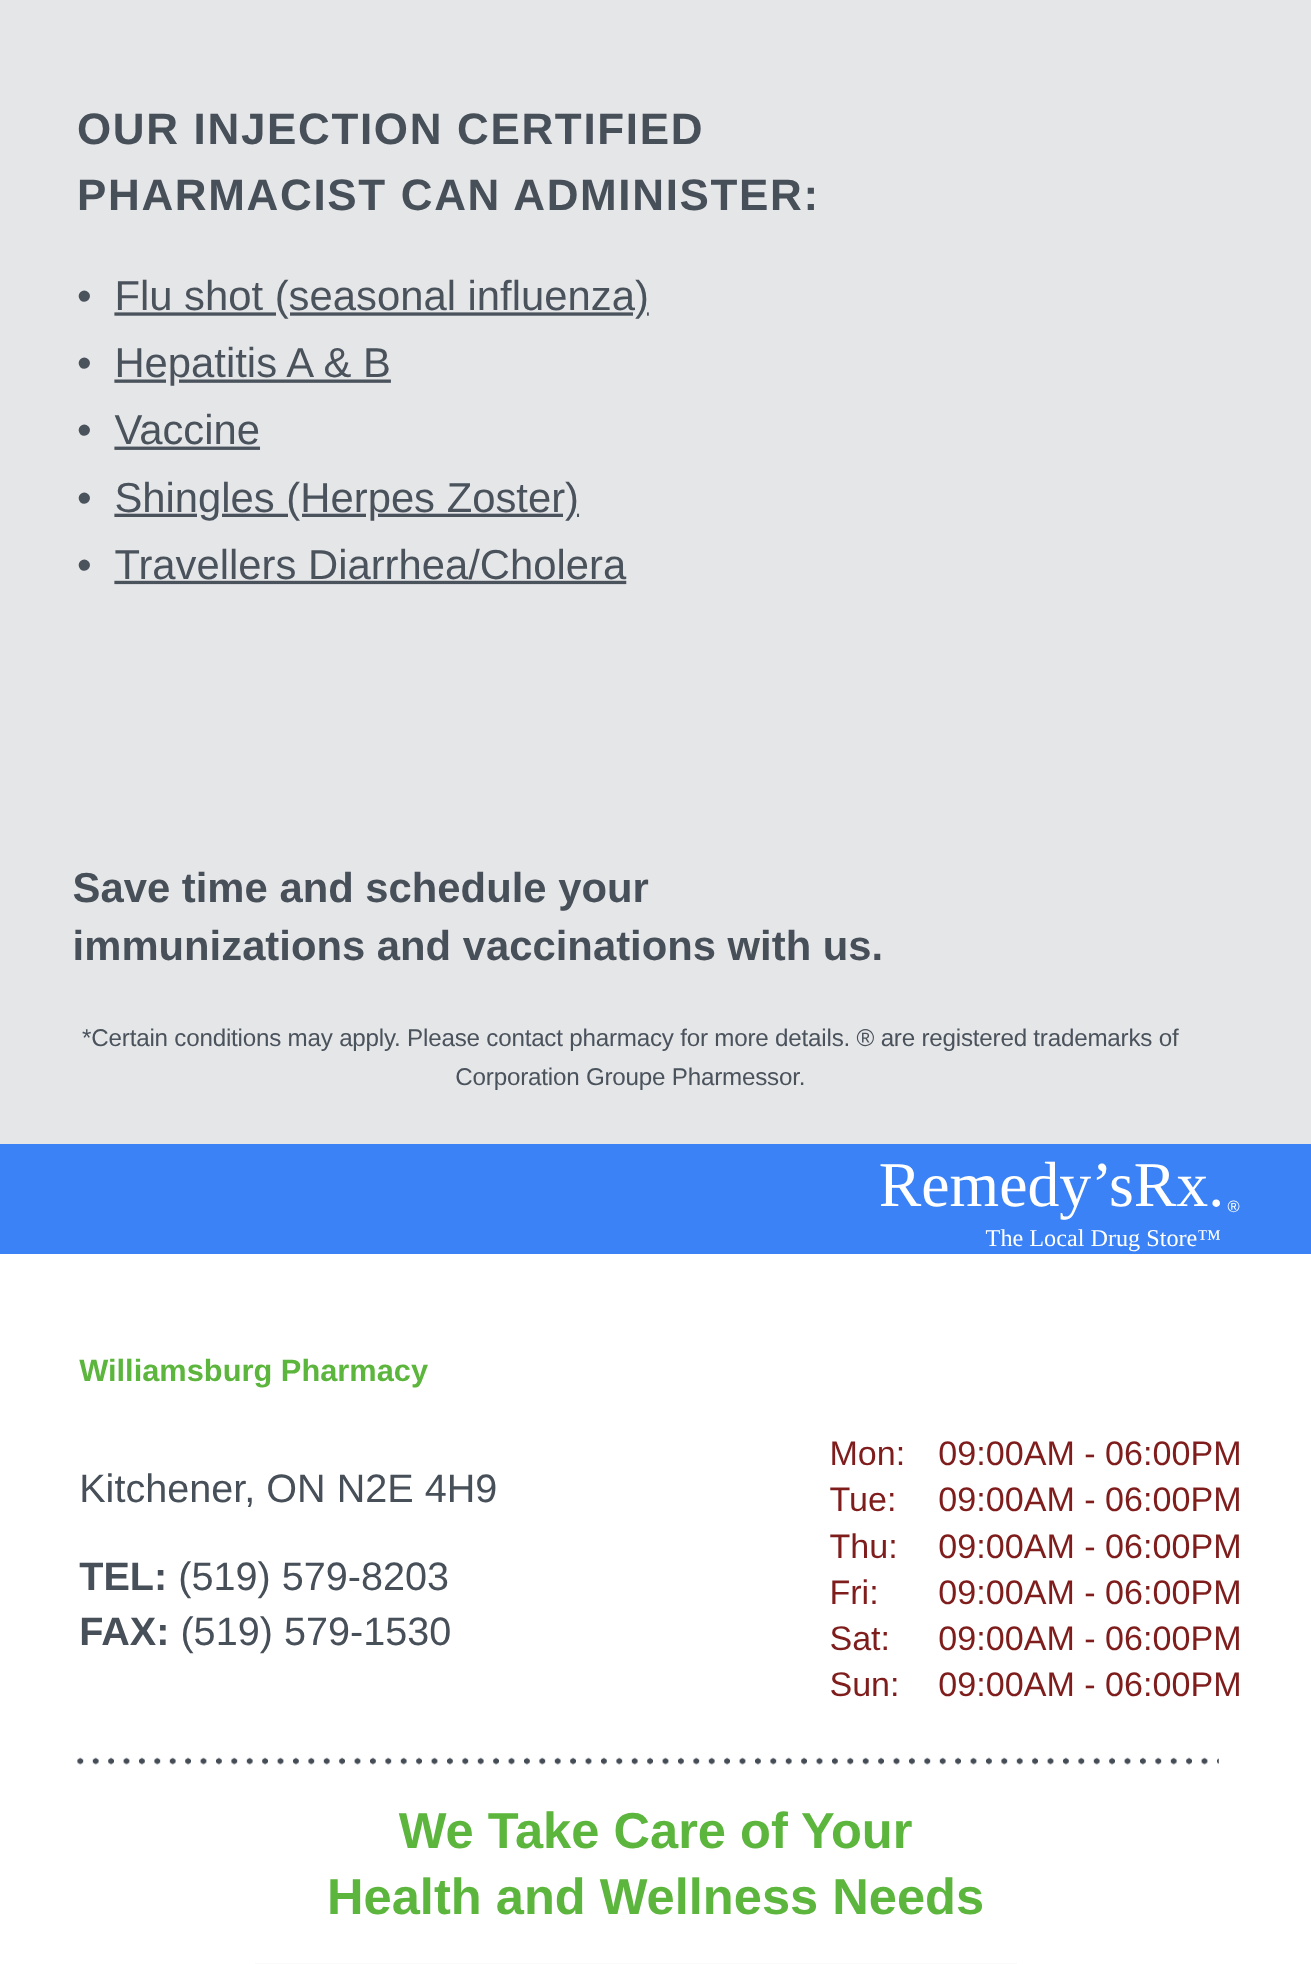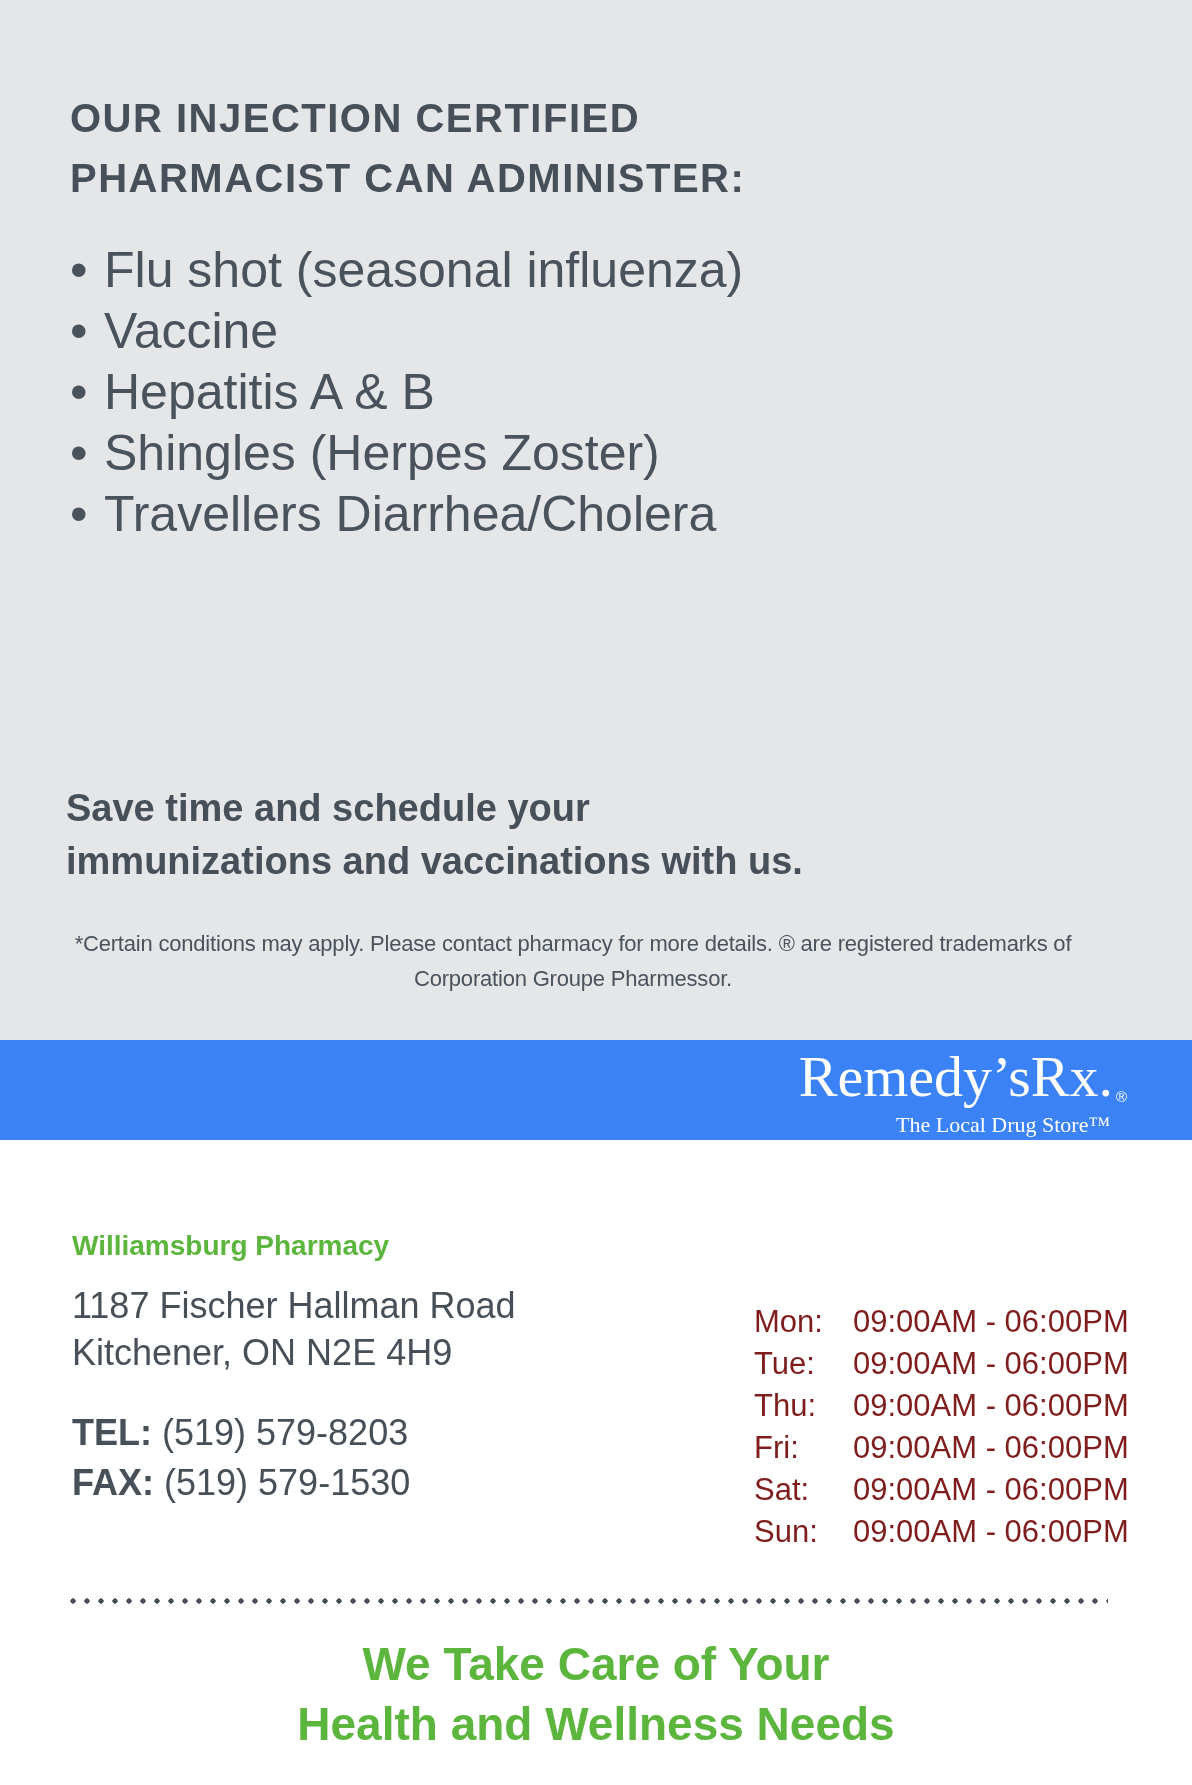--- a/index.html
+++ b/index.html
@@ -11,21 +11,21 @@
   }
   
   .gray-panel{position:absolute;left:0;top:0;width:1192px;height:1040px;background:#E5E6E8;}
   .heading{
     position:absolute;left:70px;top:88px;margin:0;
     font-size:40px;line-height:60px;font-weight:700;letter-spacing:1.5px;
     color:#474F59;
   }
   .vax-list{
     position:absolute;left:70px;top:240px;margin:0;padding:0;list-style:none;
-    font-size:50px;line-height:61px;font-weight:400;color:#4A525C;
+    font-size:38px;line-height:61px;font-weight:400;color:#4A525C;text-decoration:underline;
   }
   .vax-list li{white-space:nowrap;}
   .b-dot{display:inline-block;width:34px;color:#4A525C;}
   .save-msg{
     position:absolute;left:66px;top:782px;margin:0;
     font-size:38px;line-height:53px;font-weight:700;color:#474F59;
   }
   .fine-print{
     position:absolute;left:68px;top:926px;margin:0;width:1010px;
     font-size:22px;line-height:35px;letter-spacing:-0.2px;color:#4A525C;text-align:center;
@@ -80,42 +80,42 @@
 </head>
 <body>
 
 <div class="page">
 
   <section class="gray-panel">
     <h1 class="heading"><span>OUR INJECTION CERTIFIED</span><br><span>PHARMACIST CAN ADMINISTER:</span></h1>
 
     <ul class="vax-list">
       <li><span class="b-dot">•</span><span>Flu shot (seasonal influenza)</span></li>
+      <li><span class="b-dot">•</span><span>Hepatitis A &amp; B</span></li>
       <li><span class="b-dot">•</span><span>Vaccine</span></li>
-      <li><span class="b-dot">•</span><span>Hepatitis A &amp; B</span></li>
       <li><span class="b-dot">•</span><span>Shingles (Herpes Zoster)</span></li>
       <li><span class="b-dot">•</span><span>Travellers Diarrhea/Cholera</span></li>
     </ul>
 
     <p class="save-msg"><span>Save time and schedule your</span><br><span>immunizations and vaccinations with us.</span></p>
 
     <p class="fine-print"><span>*Certain conditions may apply. Please contact pharmacy for more details. ® are registered trademarks of</span><br><span>Corporation Groupe Pharmessor.</span></p>
   </section>
 
   <section class="banner">
     <div class="logo-block">
       <div class="logo-line"><span>Remedy’sRx.</span><span class="reg-mark">®</span></div>
       <div class="tagline">The Local Drug Store™</div>
     </div>
   </section>
 
   <section>
     <h2 class="pharm-name">Williamsburg Pharmacy</h2>
 
-    <p class="pharm-addr"><span>1187 Fischer Hallman Road</span><br><span>Kitchener, ON N2E 4H9</span></p>
+    <p class="pharm-addr"><br><span>Kitchener, ON N2E 4H9</span></p>
 
     <p class="pharm-telfax"><span class="lbl">TEL:</span> <span>(519) 579-8203</span><br><span class="lbl">FAX:</span> <span>(519) 579-1530</span></p>
 
     <div class="hours">
       <div class="hrow"><span class="day">Mon:</span><span class="time">09:00AM - 06:00PM</span></div>
       <div class="hrow"><span class="day">Tue:</span><span class="time">09:00AM - 06:00PM</span></div>
       <div class="hrow"><span class="day">Thu:</span><span class="time">09:00AM - 06:00PM</span></div>
       <div class="hrow"><span class="day">Fri:</span><span class="time">09:00AM - 06:00PM</span></div>
       <div class="hrow"><span class="day">Sat:</span><span class="time">09:00AM - 06:00PM</span></div>
       <div class="hrow"><span class="day">Sun:</span><span class="time">09:00AM - 06:00PM</span></div>

